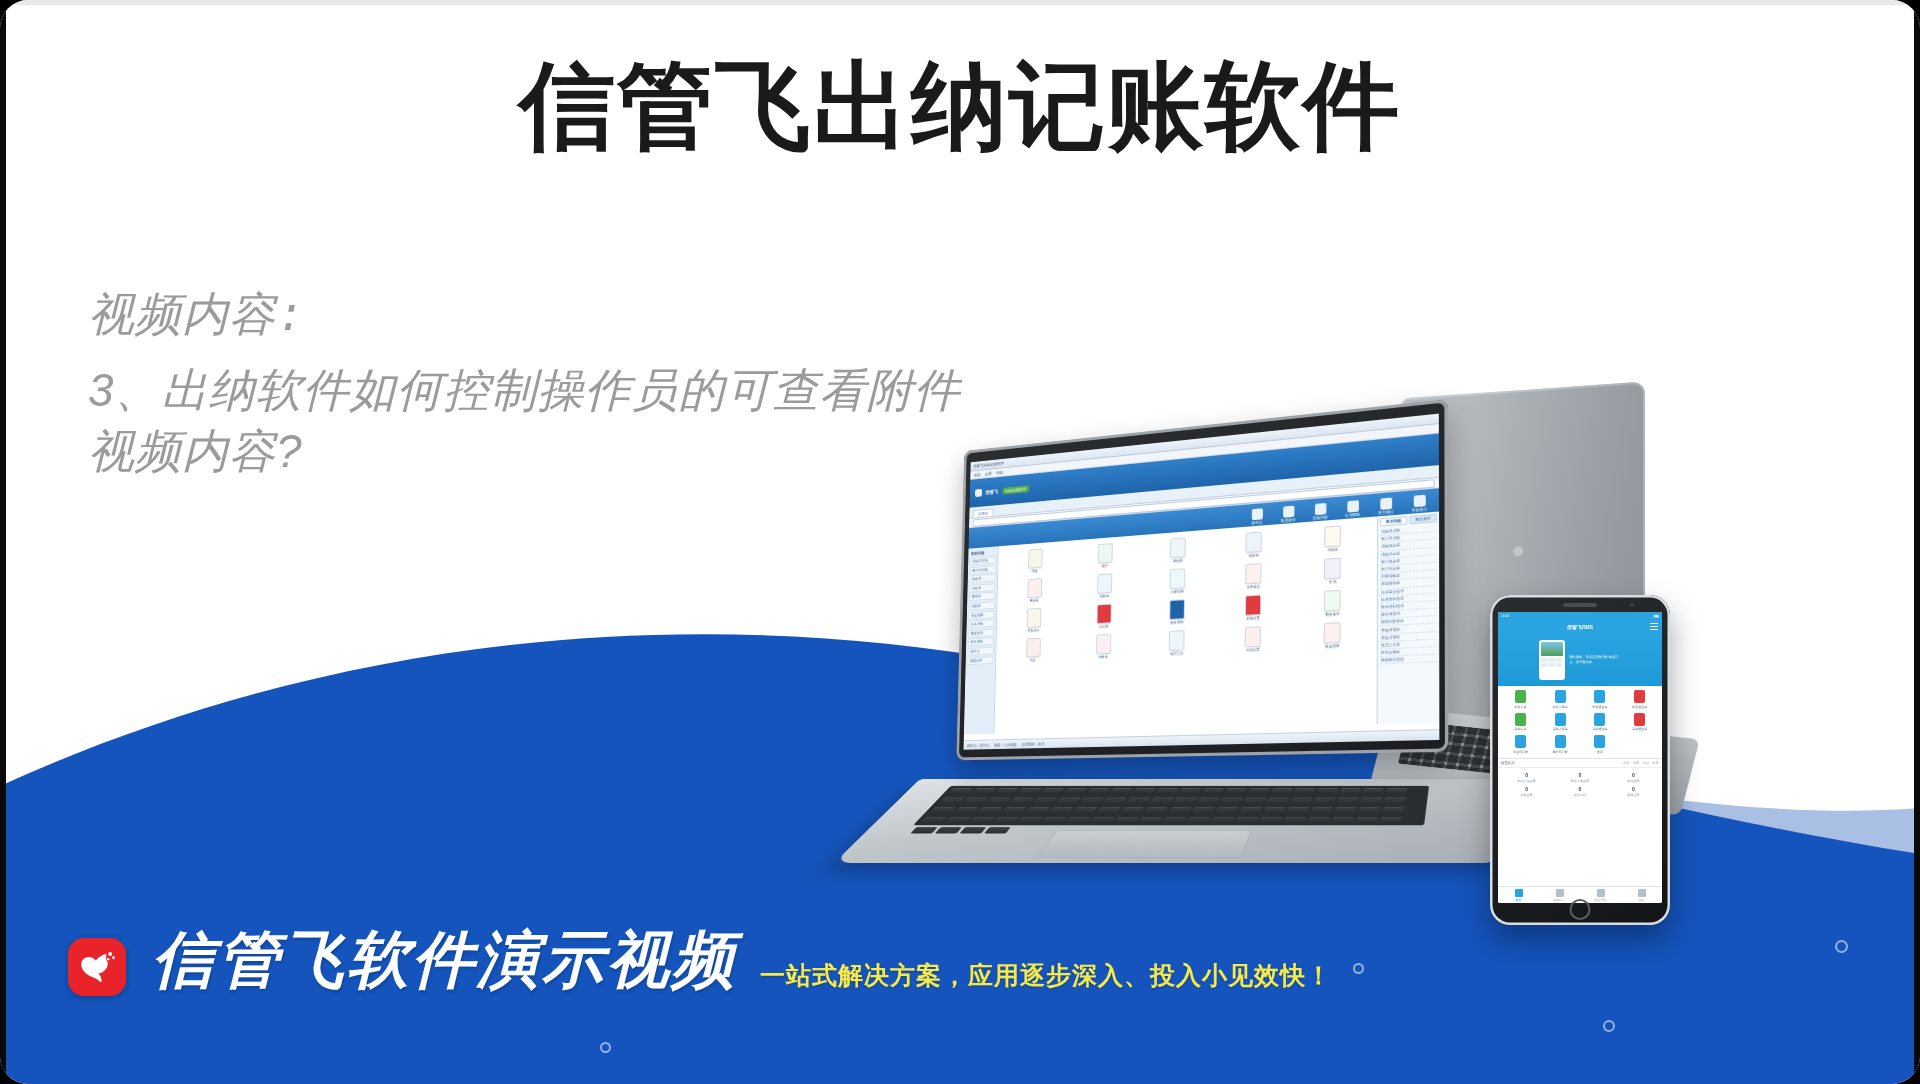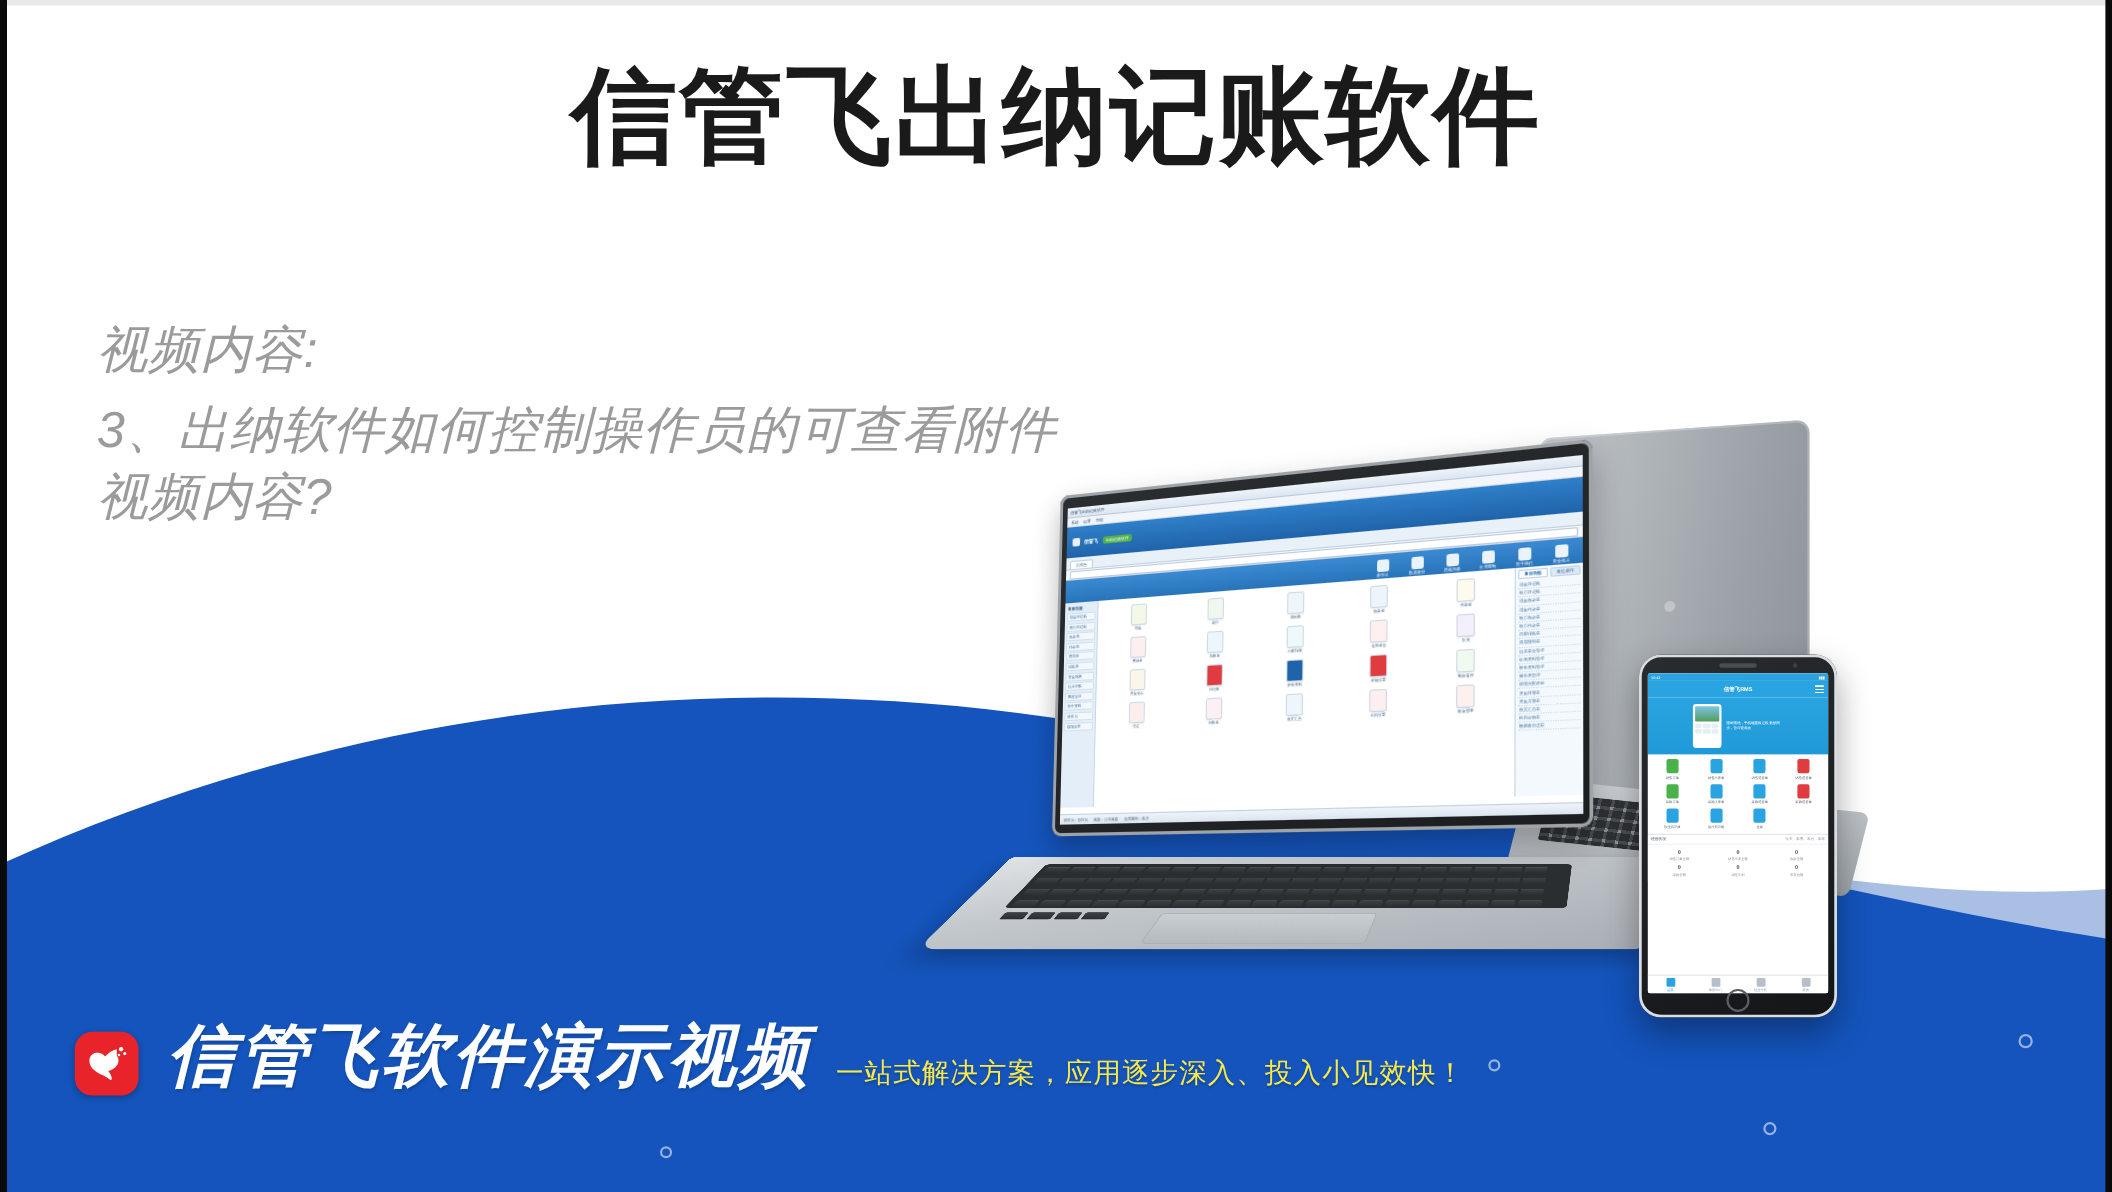--- a/index.html
+++ b/index.html
@@ -1,38 +1,39 @@
 <!DOCTYPE html>
 <html><head>
 <meta charset="utf-8">
 <style>
   html,body{margin:0;padding:0;background:#000;}
   body{font-family:"Liberation Sans","DejaVu Sans",sans-serif;}
   #slide{
     position:relative;width:1920px;height:1084px;overflow:hidden;
     background:#ffffff;
+    border-radius:28px;
   }
   
   #edge-left{position:absolute;left:0;top:0;width:6px;height:100%;background:#0a0a0a;z-index:60;}
   #edge-right{position:absolute;right:0;top:0;width:6px;height:100%;background:#0a0a0a;z-index:60;}
   #edge-top{position:absolute;left:0;top:0;width:100%;height:5px;background:#e9e9e9;z-index:59;}
 
   
   #title{
     position:absolute;left:0;top:52px;width:100%;text-align:center;
     font-size:96px;font-weight:bold;color:#1a1a1a;letter-spacing:2px;
     line-height:1.12;white-space:nowrap;
   }
   #body-text{
     position:absolute;left:88px;top:288px;width:1020px;
     font-style:italic;font-weight:500;color:#9b9b9b;
     font-size:46px;line-height:1.34;letter-spacing:1px;
   }
   #body-text .ln{display:block;}
-  #body-text .ln1{margin-bottom:10px;}
+  #body-text .ln1{margin-bottom:10px;font-family:Liberation Mono, monospace;}
 
   
   #wave-wrap{position:absolute;left:0;bottom:0;width:100%;height:560px;z-index:2;}
   #wave-wrap svg{display:block;width:100%;height:100%;}
 
   
   .dot{position:absolute;border-radius:50%;border:2px solid rgba(255,255,255,.55);
        background:transparent;z-index:5;}
 
   
@@ -189,21 +190,21 @@
     box-shadow:0 2px 6px rgba(0,0,0,.25);
   }
   #footer-logo svg{width:42px;height:42px;}
   #footer-title{
     position:absolute;left:152px;bottom:82px;
     font-size:62px;font-weight:bold;font-style:italic;color:#ffffff;letter-spacing:3px;
     text-shadow:1px 2px 3px rgba(0,0,0,.18);white-space:nowrap;
   }
   #footer-tagline{
     position:absolute;left:760px;bottom:92px;
-    font-size:25px;font-weight:normal;color:#f7e949;letter-spacing:1px;white-space:nowrap;
+    font-size:25px;font-weight:bold;color:#f7e949;letter-spacing:1px;white-space:nowrap;
     text-shadow:0 1px 2px rgba(0,0,0,.22);
   }
 </style>
 </head>
 <body>
 
 <div id="slide">
 
   <div id="wave-wrap">
     <svg viewBox="0 0 1920 560" preserveAspectRatio="none" aria-hidden="true">

